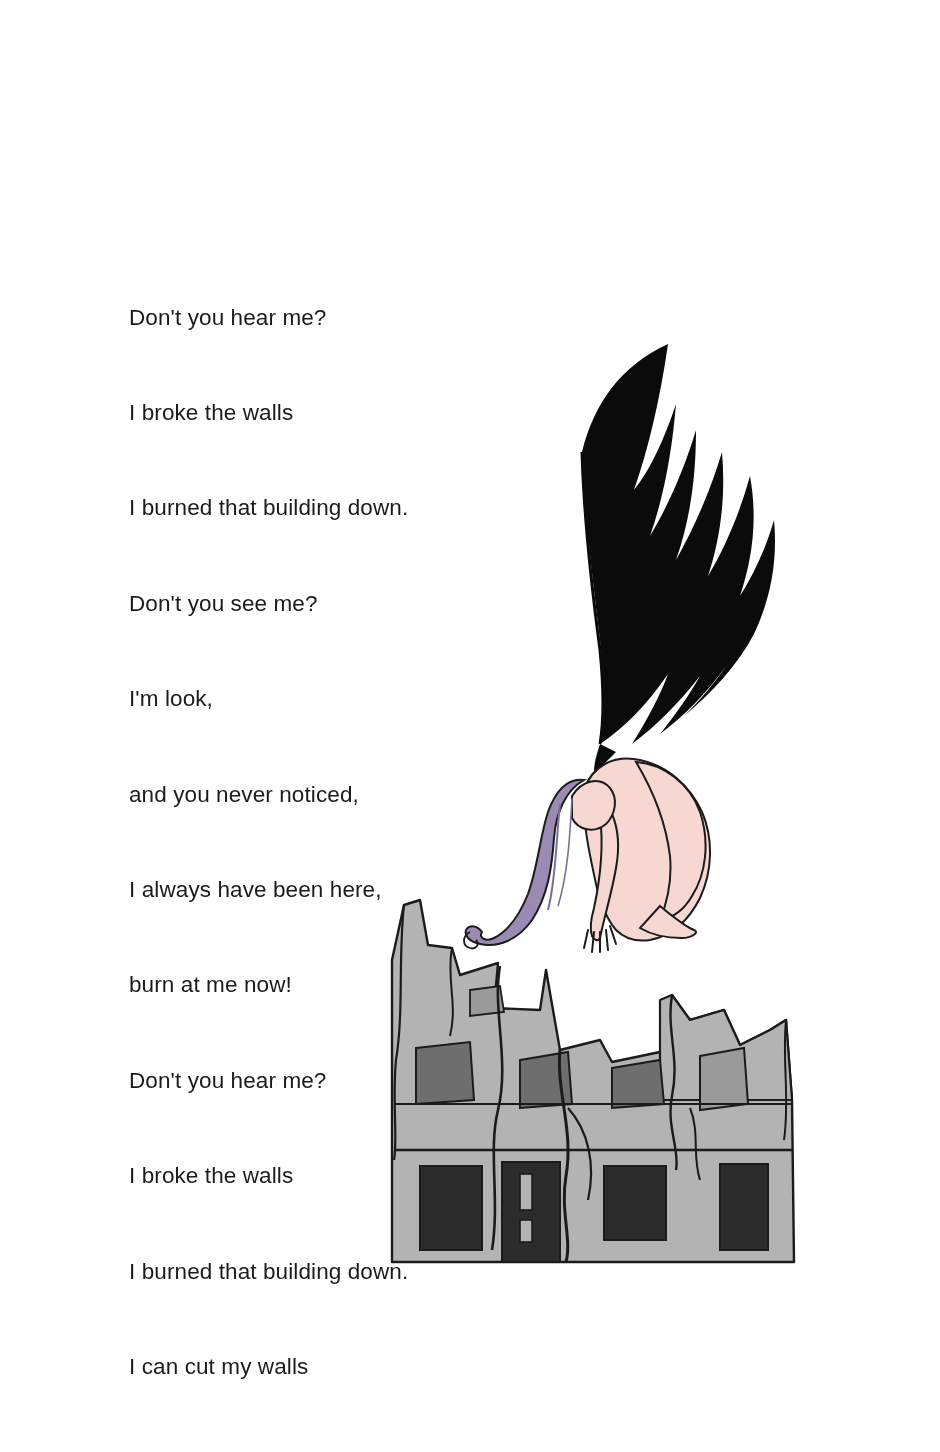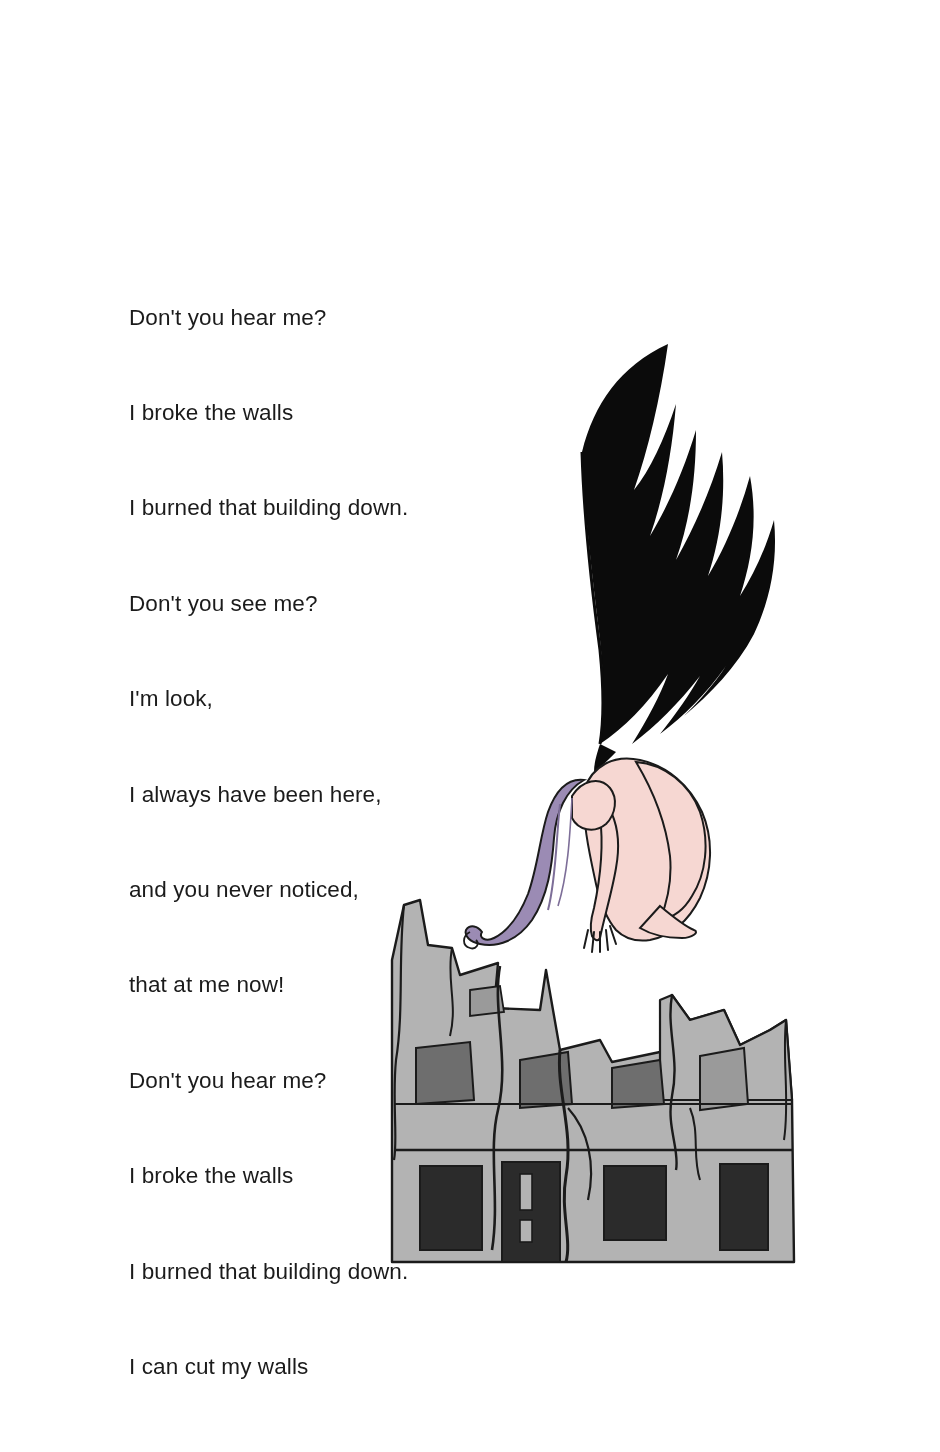--- a/index.html
+++ b/index.html
@@ -44,23 +44,23 @@
 <body>
 
 <div id="page">
 
   <div id="poem">
     <span class="line">Don't you hear me?</span>
     <span class="line">I broke the walls</span>
     <span class="line">I burned that building down.</span>
     <span class="line">Don't you see me?</span>
     <span class="line">I'm look,</span>
+    <span class="line">and you never noticed,</span>
     <span class="line">I always have been here,</span>
-    <span class="line">and you never noticed,</span>
-    <span class="line">that at me now!</span>
+    <span class="line">burn at me now!</span>
     <span class="line">Don't you hear me?</span>
     <span class="line">I broke the walls</span>
     <span class="line">I burned that building down.</span>
     <span class="line">I can cut my walls</span>
     <span class="line">I can burn my wings</span>
     
     
   </div>
 
   <svg id="artwork" viewBox="0 0 940 1452">

